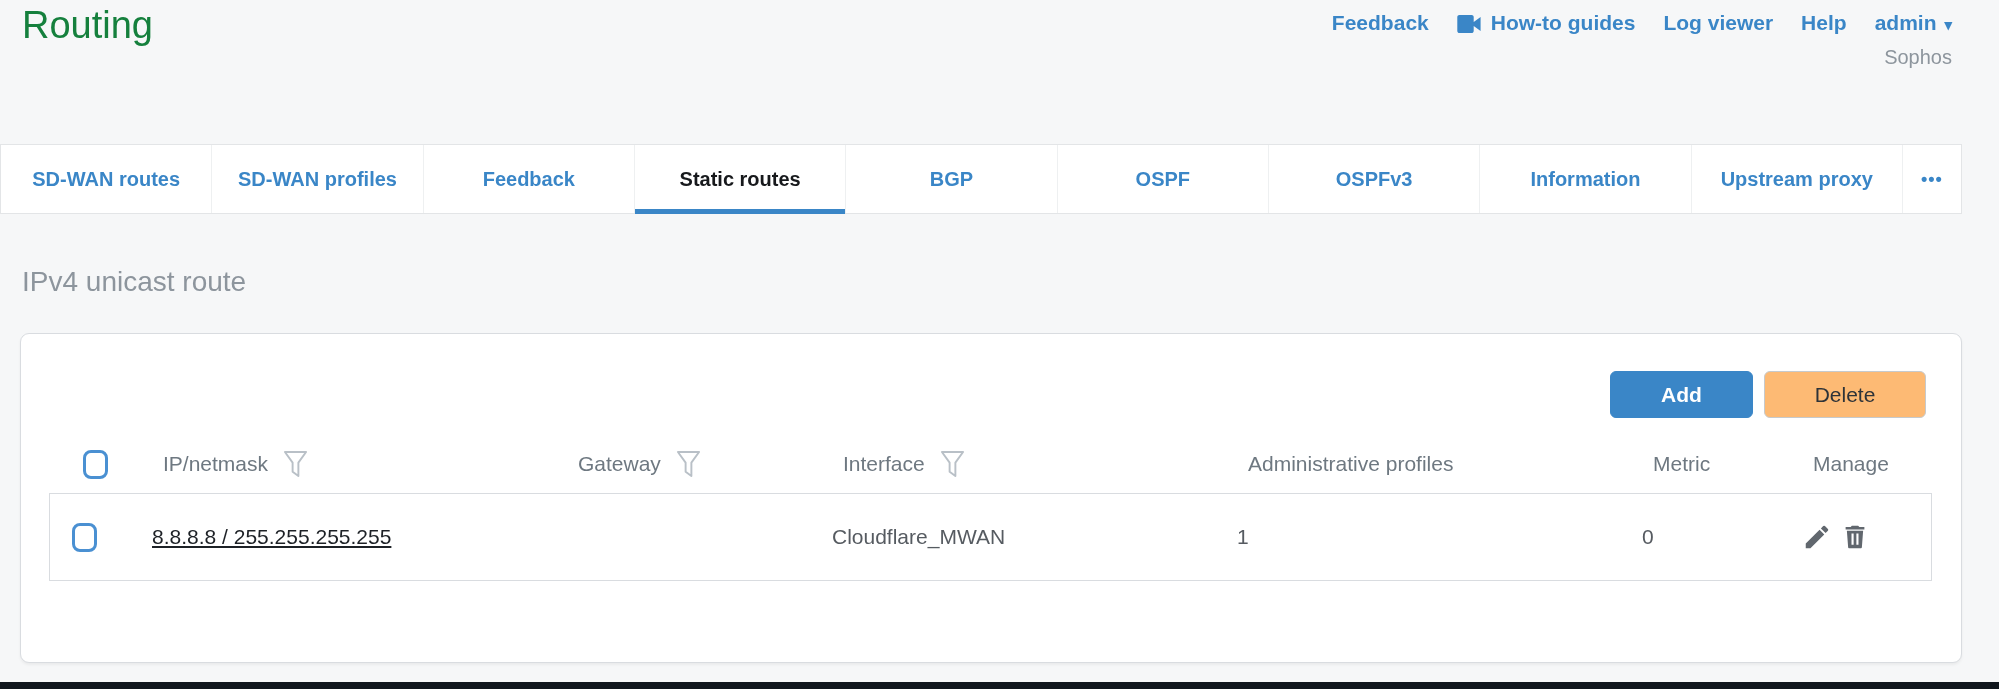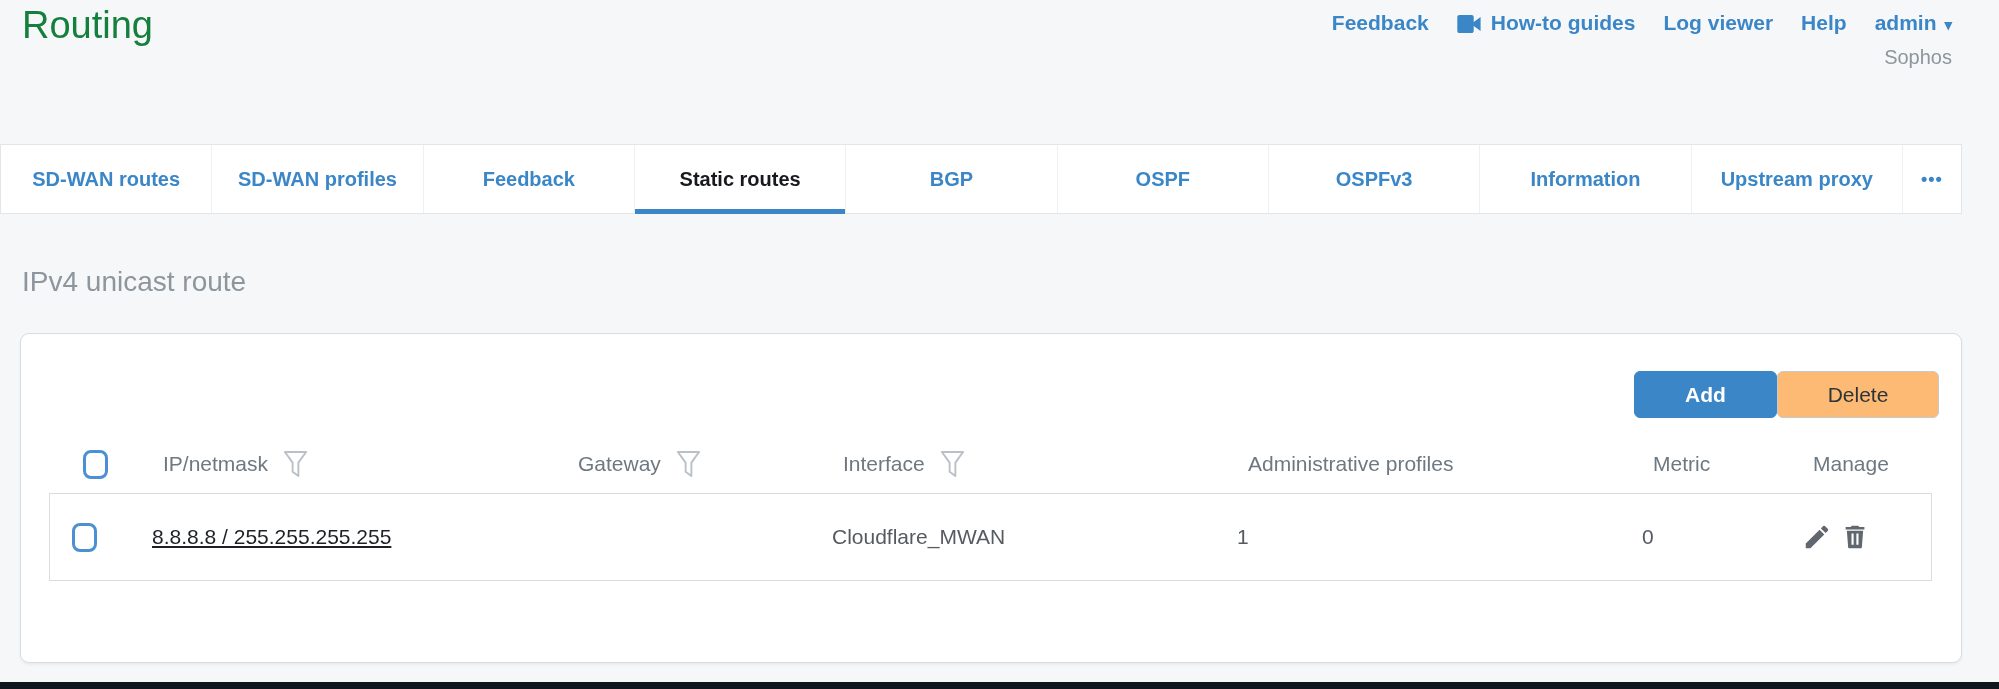--- a/index.html
+++ b/index.html
@@ -60,22 +60,22 @@
   }
   .panel {
     position:absolute; top:333px; left:20px;
     width:1942px; height:330px;
     background:#fff;
     border:1px solid #d9dce0;
     border-radius:9px;
     box-shadow:0 2px 3px rgba(0,0,0,.05);
   }
   .actions {
-    position:absolute; top:37px; right:22px;
-    display:flex; 
+    position:absolute; top:37px; right:35px;
+    display:flex; gap:11px;
   }
   .btn {
     height:47px; border-radius:6px; font-size:21px;
     font-family:"Liberation Sans", sans-serif;
     display:flex; align-items:center; justify-content:center;
     cursor:pointer;
   }
   .btn-add { width:143px; background:#3a86c7; border:1px solid #3a86c7; color:#fff; font-weight:700; }
   .btn-delete { width:162px; background:#fdba74; border:1px solid #c6cacd; color:#2e3338; font-weight:400; }
 

